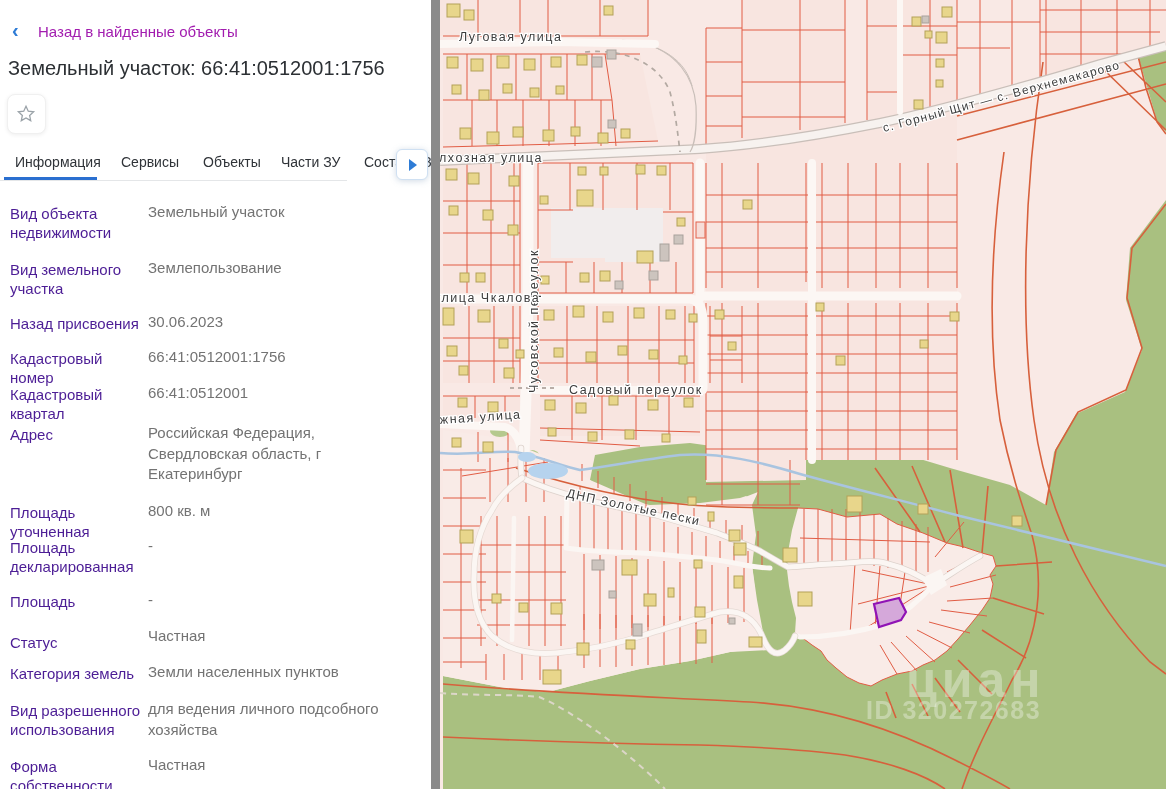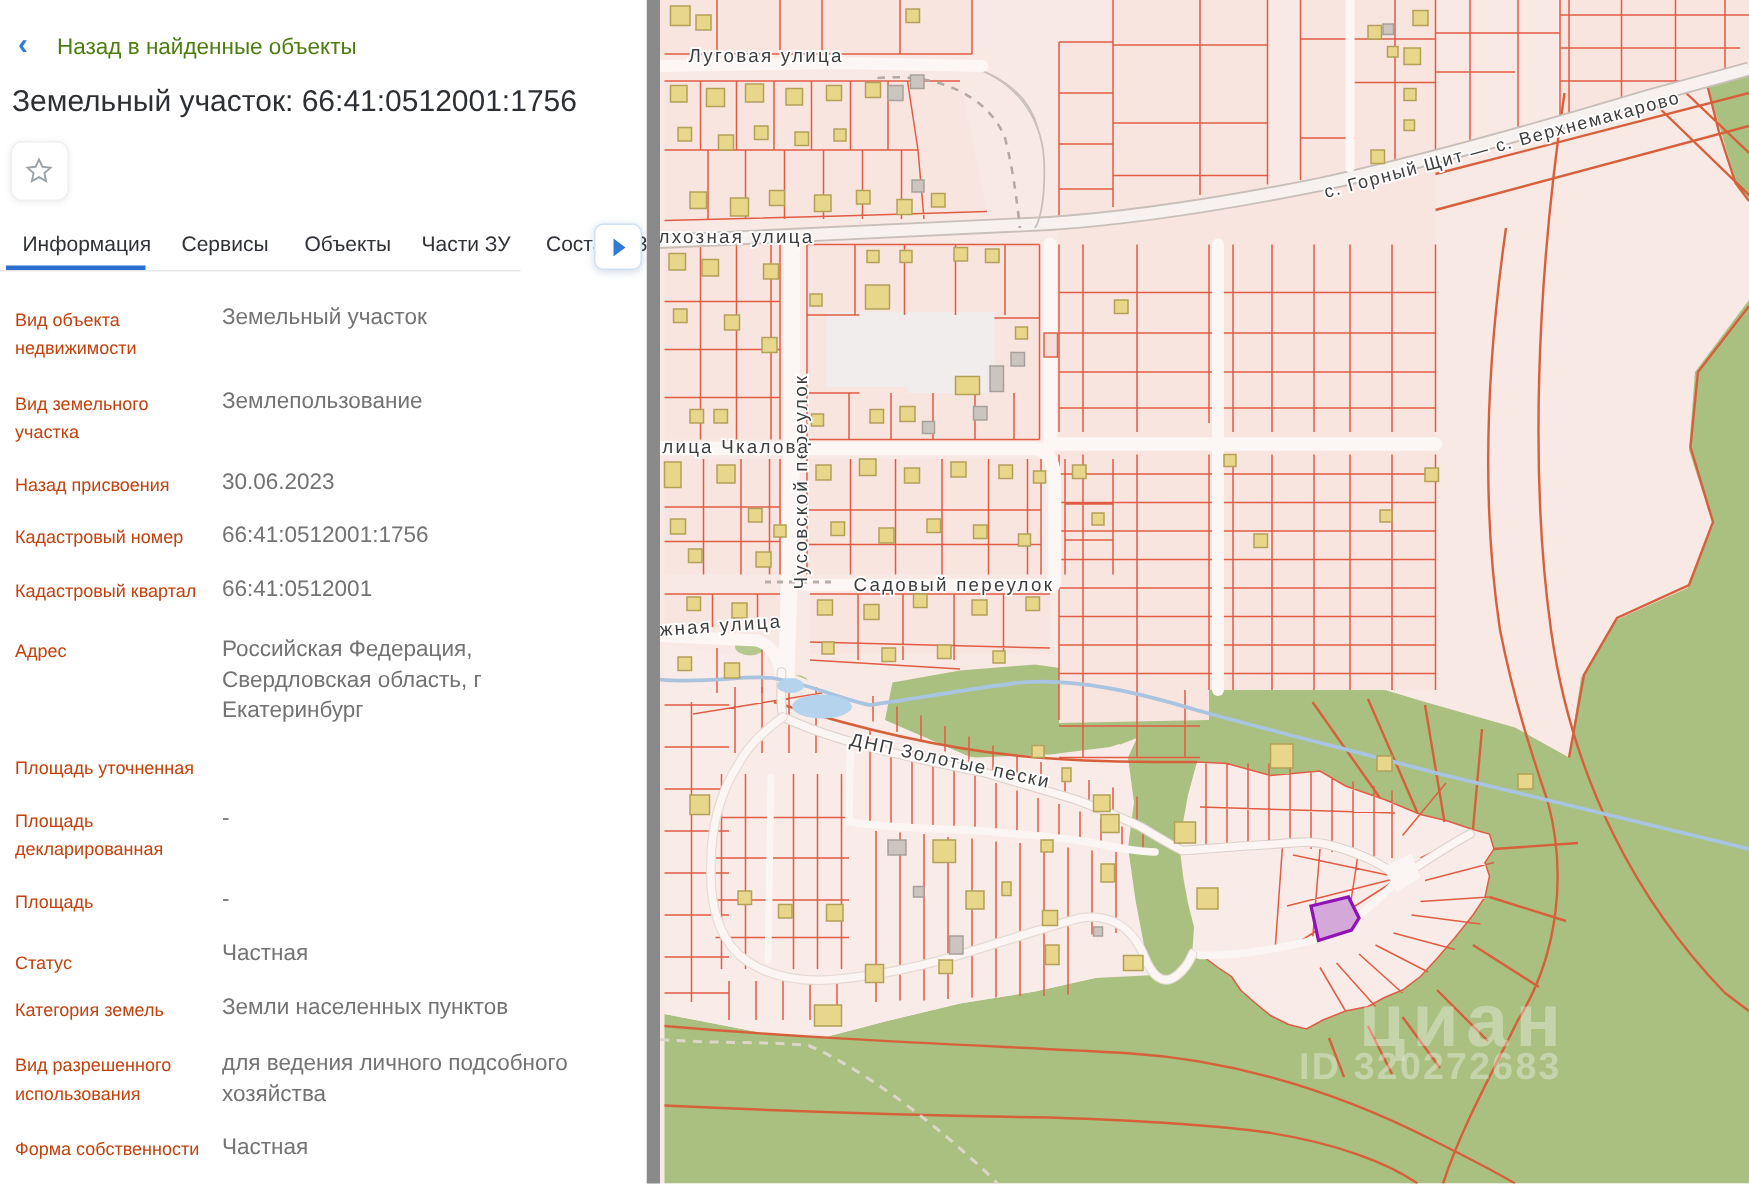--- a/index.html
+++ b/index.html
@@ -1,26 +1,26 @@
 <!DOCTYPE html>
 <html><head><meta charset="utf-8">
 <style>
 html,body{margin:0;padding:0;width:1166px;height:789px;overflow:hidden;background:#fff;font-family:"Liberation Sans",sans-serif;}
 #panel{position:absolute;left:0;top:0;width:431px;height:789px;background:#fff;overflow:hidden;}
 #divider{position:absolute;left:431px;top:0;width:9px;height:789px;background:#8a8a8a;}
 #map{position:absolute;left:440px;top:0;width:726px;height:592px;}
-.lbl{position:absolute;left:10px;width:140px;font-size:12px;line-height:19px;color:#c2410c;}
+.lbl{position:absolute;left:10px;width:140px;font-size:15px;line-height:19px;color:#4c1d95;}
 .val{position:absolute;left:148px;width:268px;font-size:15px;line-height:20.5px;color:#737373;}
 .tab{position:absolute;top:6px;font-size:14px;color:#2f3338;white-space:nowrap;}
 </style></head>
 <body>
 <div id="divider"></div>
 <div id="panel">
   <span style="position:absolute;left:12px;top:19px;font-size:20px;font-weight:bold;color:#2e7cd6;">‹</span>
-  <a style="position:absolute;left:38px;top:23px;font-size:15px;color:#4d7c0f;text-decoration:none;">Назад в найденные объекты</a>
+  <a style="position:absolute;left:38px;top:23px;font-size:15px;color:#a21caf;text-decoration:none;">Назад в найденные объекты</a>
   <div style="position:absolute;left:8px;top:57px;font-size:20px;color:#2c3034;">Земельный участок: 66:41:0512001:1756</div>
   <div style="position:absolute;left:7px;top:94px;width:37px;height:38px;background:#fff;border:1px solid #f0f0f0;border-radius:8px;box-shadow:0 1px 4px rgba(0,0,0,.07);">
     <svg width="22" height="22" viewBox="0 0 24 24" style="position:absolute;left:7px;top:8px;">
         <path d="M12 3.6l2.47 5.33 5.83.64-4.33 3.96 1.17 5.75L12 16.4l-5.14 2.88 1.17-5.75-4.33-3.96 5.83-.64z" fill="none" stroke="#9aa2a8" stroke-width="1.4"></path>
       </svg>
   </div>
   <div style="position:absolute;left:0;top:148px;width:347px;height:32px;border-bottom:1px solid #e4e6e8;">
     <span class="tab" style="left:15px;">Информация</span>
     <span class="tab" style="left:121px;">Сервисы</span>
     <span class="tab" style="left:203px;">Объекты</span>
@@ -39,20 +39,21 @@
   <div class="val" style="top:258px;">Землепользование</div>
   <div class="lbl" style="top:314px;">Назад присвоения</div>
   <div class="val" style="top:312px;">30.06.2023</div>
   <div class="lbl" style="top:349px;">Кадастровый номер</div>
   <div class="val" style="top:347px;">66:41:0512001:1756</div>
   <div class="lbl" style="top:385px;">Кадастровый квартал</div>
   <div class="val" style="top:383px;">66:41:0512001</div>
   <div class="lbl" style="top:425px;">Адрес</div>
   <div class="val" style="top:423px;">Российская Федерация,<br>Свердловская область, г<br>Екатеринбург</div>
   <div class="lbl" style="top:503px;">Площадь уточненная</div>
+  <div class="val" style="top:501px;">800 кв. м</div>
   <div class="lbl" style="top:538px;">Площадь<br>декларированная</div>
   <div class="val" style="top:536px;">-</div>
   <div class="lbl" style="top:592px;">Площадь</div>
   <div class="val" style="top:590px;">-</div>
   <div class="lbl" style="top:633px;">Статус</div>
   <div class="val" style="top:626px;">Частная</div>
   <div class="lbl" style="top:664px;">Категория земель</div>
   <div class="val" style="top:662px;">Земли населенных пунктов</div>
   <div class="lbl" style="top:701px;">Вид разрешенного<br>использования</div>
   <div class="val" style="top:699px;">для ведения личного подсобного<br>хозяйства</div>

